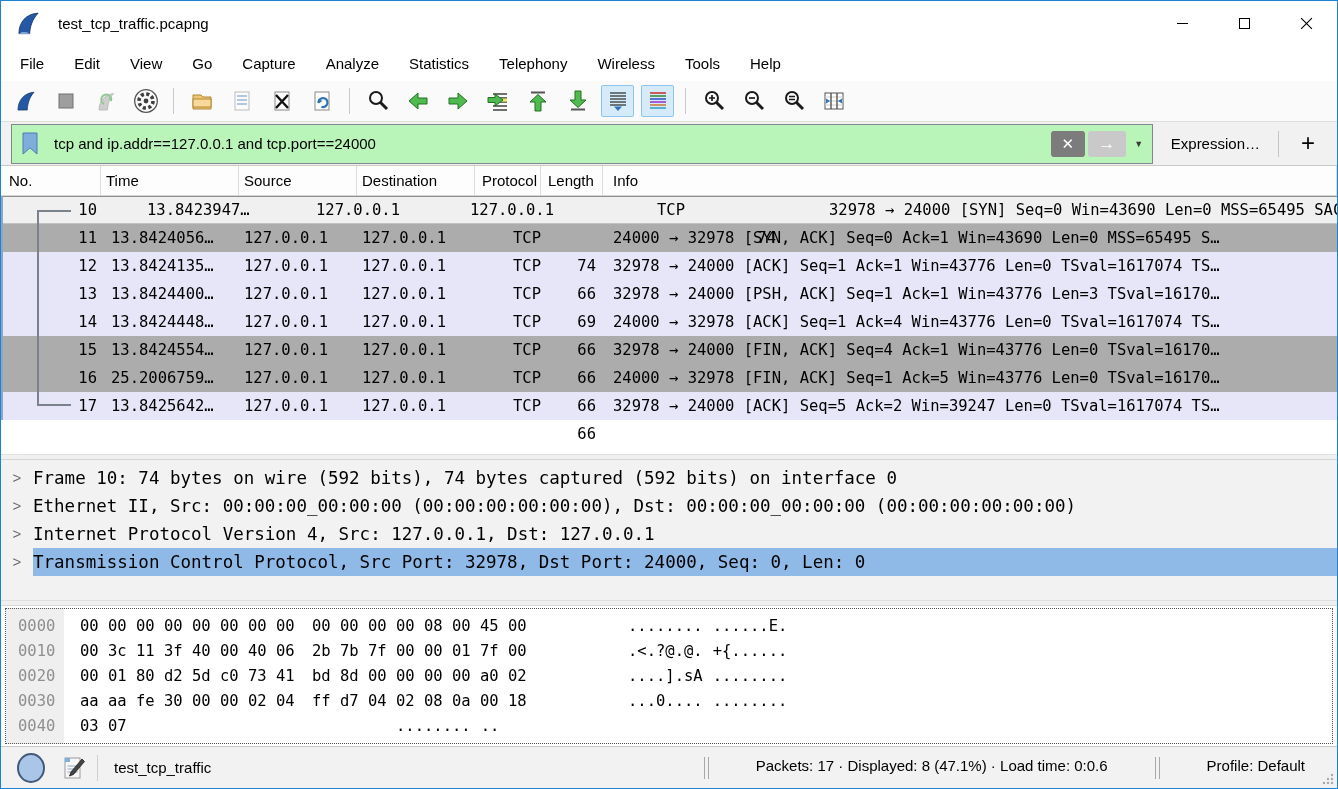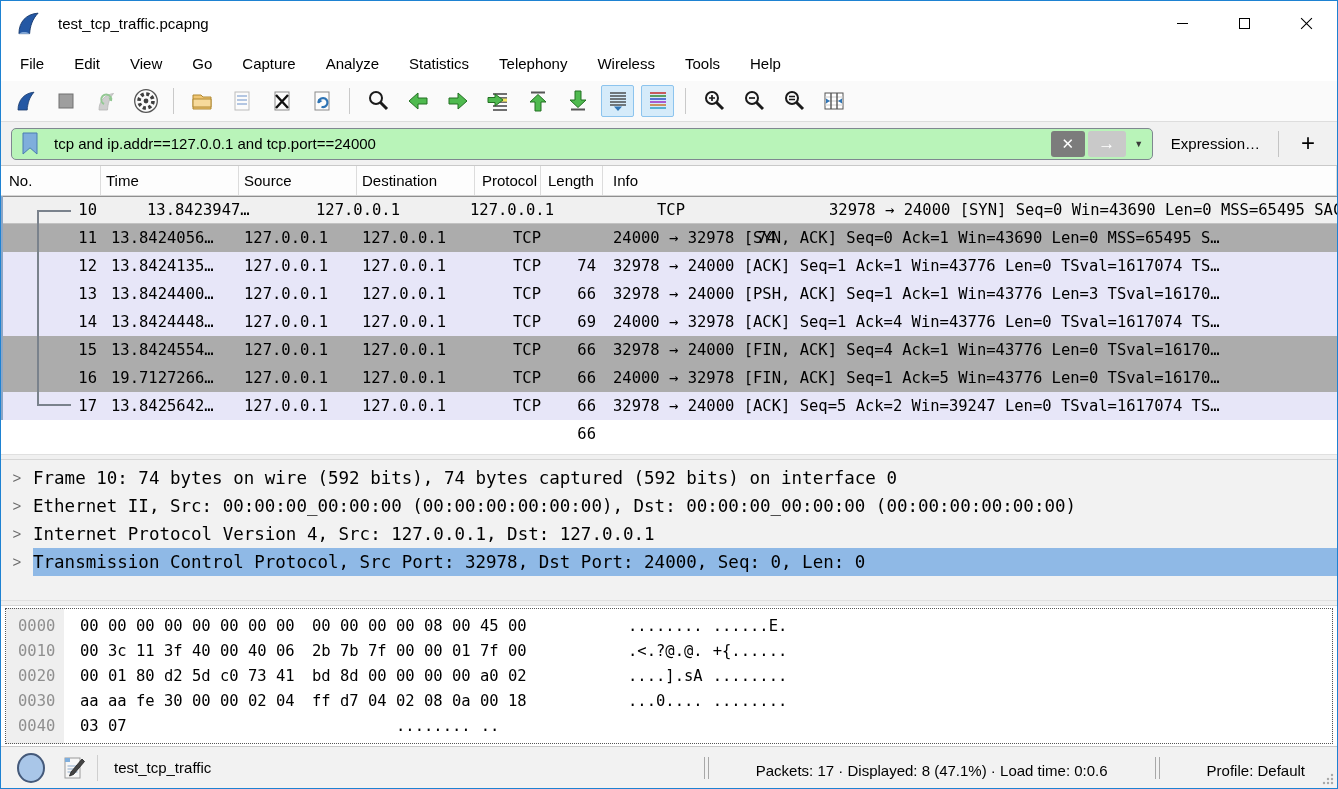--- a/index.html
+++ b/index.html
@@ -22,22 +22,22 @@
   .menu-item{ padding:7px 15px; }
   
   .toolbar{ height:40px; flex:none; display:flex; align-items:center; padding-left:8px; gap:7px; background:#FAFAFA; }
   .tbtn{ width:33px; height:32px; display:flex; align-items:center; justify-content:center; border:1px solid transparent; }
   .tbtn.checked{ background:var(--checked-bg,#D5EBFA); border:1px solid var(--checked-border,#8CC4EE); border-radius:2px; }
   .tsep{ width:1px; height:26px; background:#C9C9C9; margin:0 4px; flex:none; }
   .dim{ opacity:.55; }
   
   .filterbar{ height:45px; flex:none; display:flex; align-items:center; padding:0 10px; gap:10px;
     background:#F1F1F1; border-top:1px solid #DDD; border-bottom:1px solid #C9C9C9; }
-  .filter-input{ flex:1; height:32px; background:var(--filter-green,#B9F4B9); border:1px solid #7F8790;
-    border-radius:5px; display:flex; align-items:center; overflow:hidden; }
+  .filter-input{ flex:1; height:40px; background:var(--filter-green,#B9F4B9); border:1px solid #7F8790;
+    border-radius:0; display:flex; align-items:center; overflow:hidden; }
   .bookmark-btn{ width:36px; height:100%; display:flex; align-items:center; justify-content:center; flex:none; }
   .filter-text{ flex:1; font-size:15px; padding-left:6px; white-space:nowrap; overflow:hidden; }
   .clear-btn{ width:34px; height:26px; background:#7C7C7C; border-radius:3px; color:#fff; font-size:15px;
     display:flex; align-items:center; justify-content:center; margin-right:3px; flex:none; }
   .apply-btn{ width:38px; height:26px; background:#C9C9C9; border-radius:3px; color:#fff; font-size:17px;
     display:flex; align-items:center; justify-content:center; flex:none; }
   .caret-btn{ width:26px; color:#3A3A3A; font-size:9px; display:flex; align-items:center; justify-content:center; flex:none; }
   .expression-btn{ font-size:15px; padding:0 8px; flex:none; }
   .vsep{ width:1px; height:26px; background:#C4C4C4; flex:none; }
   .add-filter-btn{ font-size:24px; padding:0 12px 2px 12px; flex:none; }
@@ -89,21 +89,21 @@
   .hascii1{ margin-left:100px; flex:none; }
   .hascii2{ margin-left:10px; flex:none; }
   
   .statusbar{ margin-top:auto; height:42px; flex:none; background:#F2F2F2; border-top:1px solid #C8C8C8;
     display:flex; align-items:center; font-size:15px; position:relative; }
   .expert-btn{ width:28px; height:30px; border-radius:50%; background:var(--expert-blue,#A9C6E8);
     border:2px solid #44597A; margin-left:16px; flex:none; }
   .comment-btn{ margin-left:16px; flex:none; display:flex; }
   .sb-thinsep{ width:1px; height:26px; background:#CFCFCF; margin:0 10px; flex:none; }
   .capture-name{ margin-left:6px; }
-  .sb-right{ margin-left:auto; display:flex; align-items:flex-end;gap:36px; }
+  .sb-right{ margin-left:auto; display:flex; align-items:flex-start;gap:36px; }
   .sb-handle{ width:5px; height:22px; border-left:1px solid #A8A8A8; border-right:1px solid #A8A8A8; margin:0 11px; flex:none; }
   .sb-profile{ padding-right:32px; }
   .resize-grip{ position:absolute; right:3px; bottom:3px; }
 </style>
 </head>
 <body>
 
 <div class="window">
 
   <div class="titlebar">
@@ -378,21 +378,21 @@
           <span class="cell-no">15</span>
           <span class="cell-time">13.8424554…</span>
           <span class="cell-src">127.0.0.1</span>
           <span class="cell-dst">127.0.0.1</span>
           <span class="cell-proto">TCP</span>
           <span class="cell-len">66</span>
           <span class="cell-info">32978 → 24000 [FIN, ACK] Seq=4 Ack=1 Win=43776 Len=0 TSval=16170…</span>
         </div>
         <div class="prow gray">
           <span class="cell-no">16</span>
-          <span class="cell-time">19.7127266…</span>
+          <span class="cell-time">25.2006759…</span>
           <span class="cell-src">127.0.0.1</span>
           <span class="cell-dst">127.0.0.1</span>
           <span class="cell-proto">TCP</span>
           <span class="cell-len">66</span>
           <span class="cell-info">24000 → 32978 [FIN, ACK] Seq=1 Ack=5 Win=43776 Len=0 TSval=16170…</span>
         </div>
         <div class="prow lavender">
           <span class="cell-no">17</span>
           <span class="cell-time">13.8425642…</span>
           <span class="cell-src">127.0.0.1</span>

